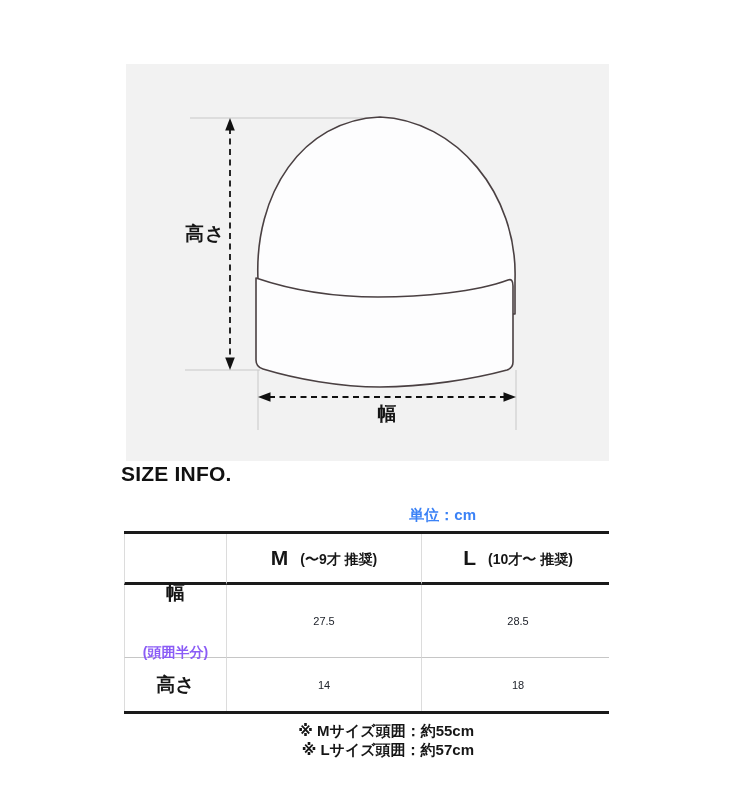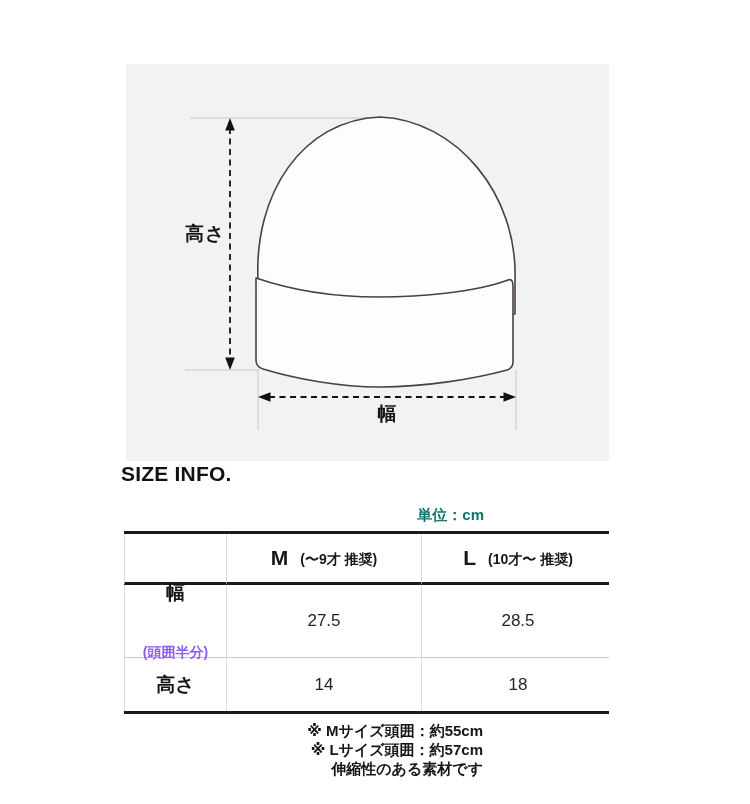--- a/index.html
+++ b/index.html
@@ -12,45 +12,45 @@
 
   
   .panel{position:absolute;left:126px;top:64px;width:499px;height:397px;background:#f2f2f2;}
   .hat-svg{position:absolute;left:0;top:0;display:block;}
   .dim-label{position:absolute;font-weight:700;color:#161616;white-space:nowrap;}
   .label-height{left:185px;top:221px;font-size:19px;letter-spacing:1px;}
   .label-width{left:369px;top:401px;font-size:19px;width:36px;text-align:center;}
 
   
   .title{position:absolute;left:121px;top:462px;font-size:21px;font-weight:700;letter-spacing:.2px;color:#111;}
-  .unit{position:absolute;right:125px;top:506px;font-size:15px;font-weight:700;color:#0f766e;}
+  .unit{position:absolute;right:133px;top:506px;font-size:15px;font-weight:700;color:#3b82f6;}
 
   
   .size-table{
     position:absolute;left:124px;top:531px;width:491px;
     display:grid;grid-template-columns:102px 195px 194px;grid-template-rows:51px 73px 53px;
     border-top:3px solid #1a1a1a;border-bottom:3px solid #1a1a1a;background:#fff;
   }
   .cell{
     border-left:1px solid #dcdcdc;
     display:flex;flex-direction:column;align-items:center;justify-content:center;
     min-width:0;
   }
   .cell.c3{border-right:1px solid #dcdcdc;}
   .cell.hd{border-bottom:3px solid #1a1a1a;flex-direction:row;}
   .cell.r1{border-bottom:1px solid #c6c6c6;}
   .sz{font-size:21px;font-weight:700;color:#161616;}
   .hnote{font-size:14px;font-weight:700;margin-left:12px;padding-top:3px;color:#161616;}
   .rlabel{font-size:19px;font-weight:700;line-height:22px;color:#161616;}
   .rsub{font-size:14px;font-weight:700;line-height:16px;color:#8b5cf6;margin-top:40px;}
-  .cell.val{font-size:17px;color:#20242c;}
+  .cell.val{font-size:11px;color:#20242c;}
 
   
   .notes{
-    position:absolute;right:126px;top:721px;text-align:right;
+    position:absolute;right:135px;top:721px;text-align:right;
     font-size:15px;font-weight:700;line-height:19px;color:#161616;
   }
   .notes .note-line{white-space:nowrap;}
 </style>
 </head>
 <body>
 
 <div class="stage">
 
   <div class="panel">
@@ -115,16 +115,15 @@
     <div class="cell r2 c1">
       <span class="rlabel">高さ</span>
     </div>
     <div class="cell r2 c2 val">14</div>
     <div class="cell r2 c3 val">18</div>
   </div>
 
   <div class="notes">
     <div class="note-line">※ Mサイズ頭囲：約55cm</div>
     <div class="note-line">※ Lサイズ頭囲：約57cm</div>
-    <div class="note-line">伸縮性のある素材です</div>
   </div>
 
 </div>
 
 </body></html>

